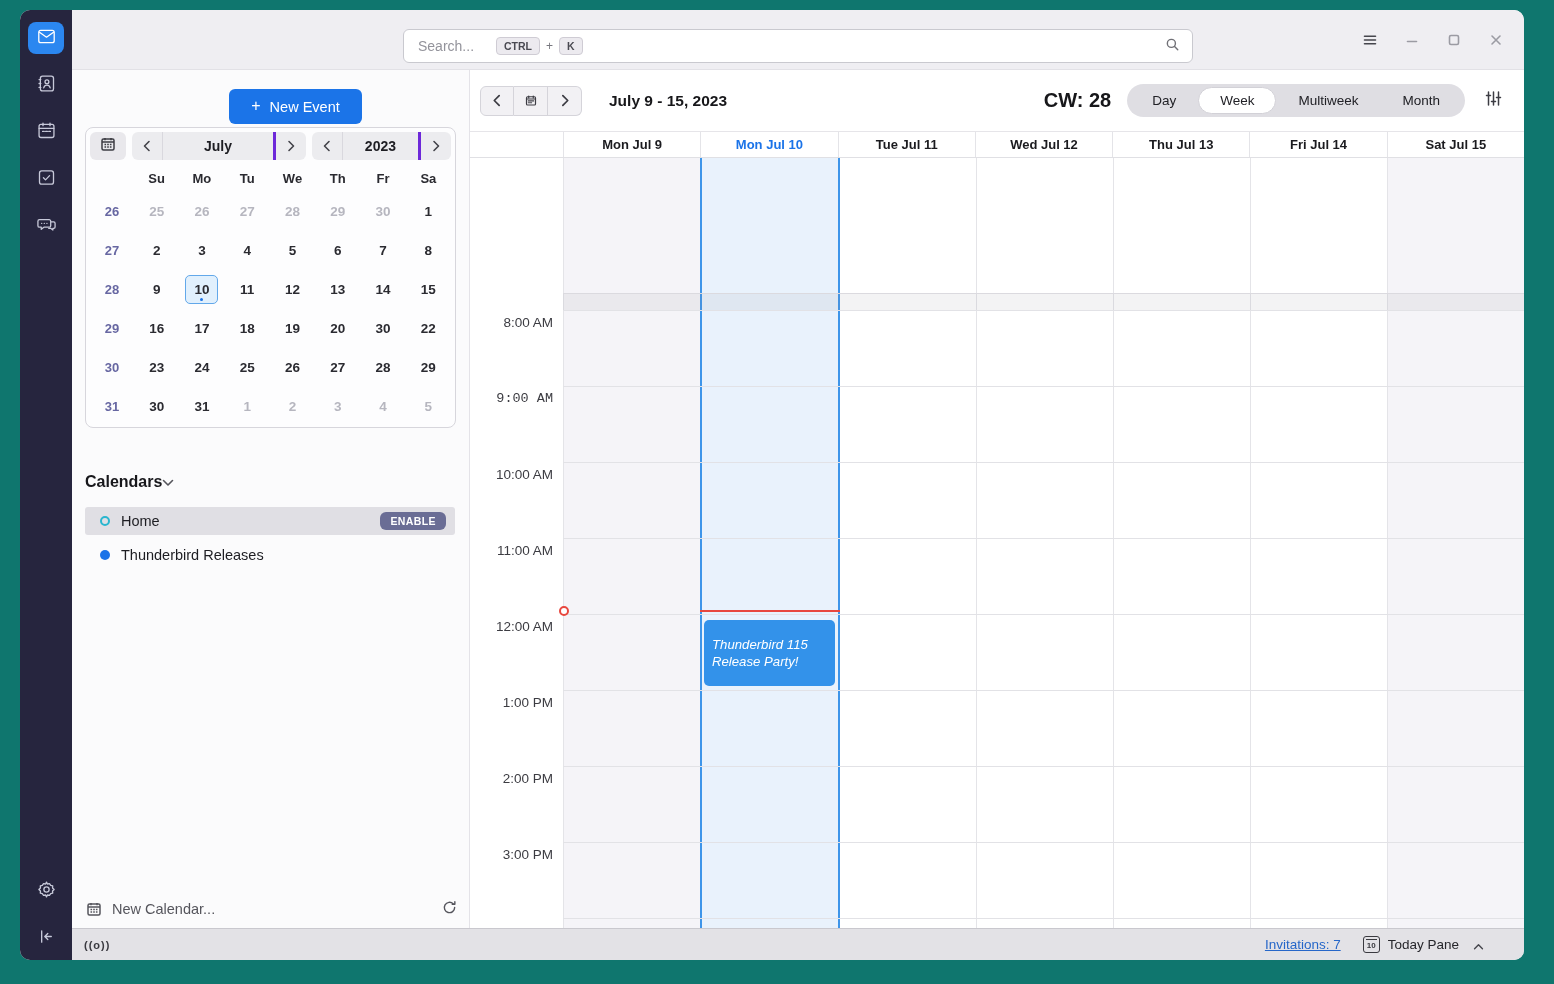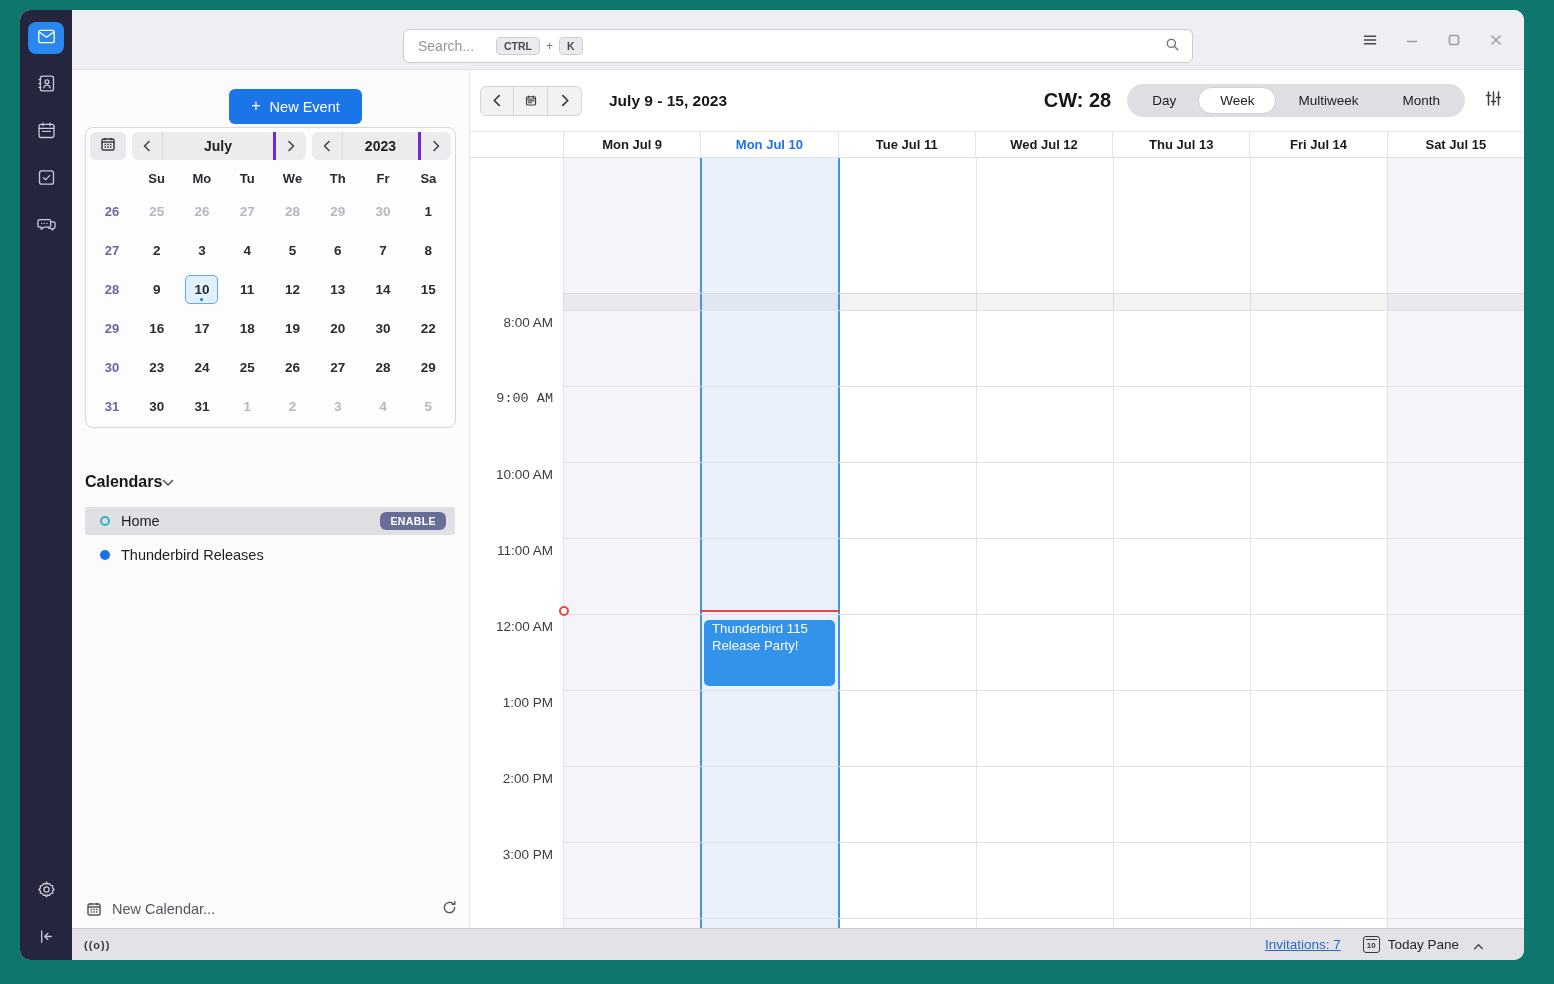--- a/index.html
+++ b/index.html
@@ -122,21 +122,21 @@
   .col.today{background:#e9f2fc;border-left:2px solid #3e95e9;border-right:2px solid #3e95e9;}
   .col.after-today{border-left:none;}
   .allday-strip{position:absolute;left:93px;right:0;top:135px;height:17px;
                 background:rgba(137,137,152,0.10);border-top:1px solid #dbdadf;z-index:1;}
   .hourlines{position:absolute;left:93px;right:0;top:152px;bottom:0;pointer-events:none;z-index:1;
              background:repeating-linear-gradient(to bottom,#e2e2e6 0,#e2e2e6 1px,transparent 1px,transparent 76px);}
   .nowline{position:absolute;left:-2px;right:-2px;top:452px;border-top:2px solid #e8473e;z-index:4;}
   .nowdot{position:absolute;top:448px;right:-6px;width:10px;height:10px;border:2px solid #e8473e;
           border-radius:50%;background:#fff;box-sizing:border-box;z-index:5;}
   .event{position:absolute;left:2px;right:3px;top:462px;height:66px;background:#3392ea;border-radius:5px;
-         color:#fff;font-size:13.2px;line-height:1.3;padding:0 8px;box-sizing:border-box;z-index:4;}
+         color:#fff;font-size:13.2px;line-height:1.3;padding:16px 8px;box-sizing:border-box;z-index:4;font-style:italic;}
 
   
   .statusbar{position:absolute;left:52px;right:0;bottom:0;height:32px;background:#e3e2e6;
              border-top:1px solid #c9c8ce;box-sizing:border-box;display:flex;align-items:center;
              padding:0 40px 0 12px;}
   .broadcast{font-size:11px;font-weight:700;color:#3a3a40;letter-spacing:1px;}
   .sb-spacer{flex:1;}
   .invitations{color:#2667c9;font-size:13.5px;text-decoration:underline;margin-right:22px;}
   .tp-icon{width:17px;height:17px;border:1.4px solid #3a3a40;border-radius:3px;display:flex;
            align-items:flex-end;justify-content:center;box-sizing:border-box;position:relative;margin-right:8px;}

